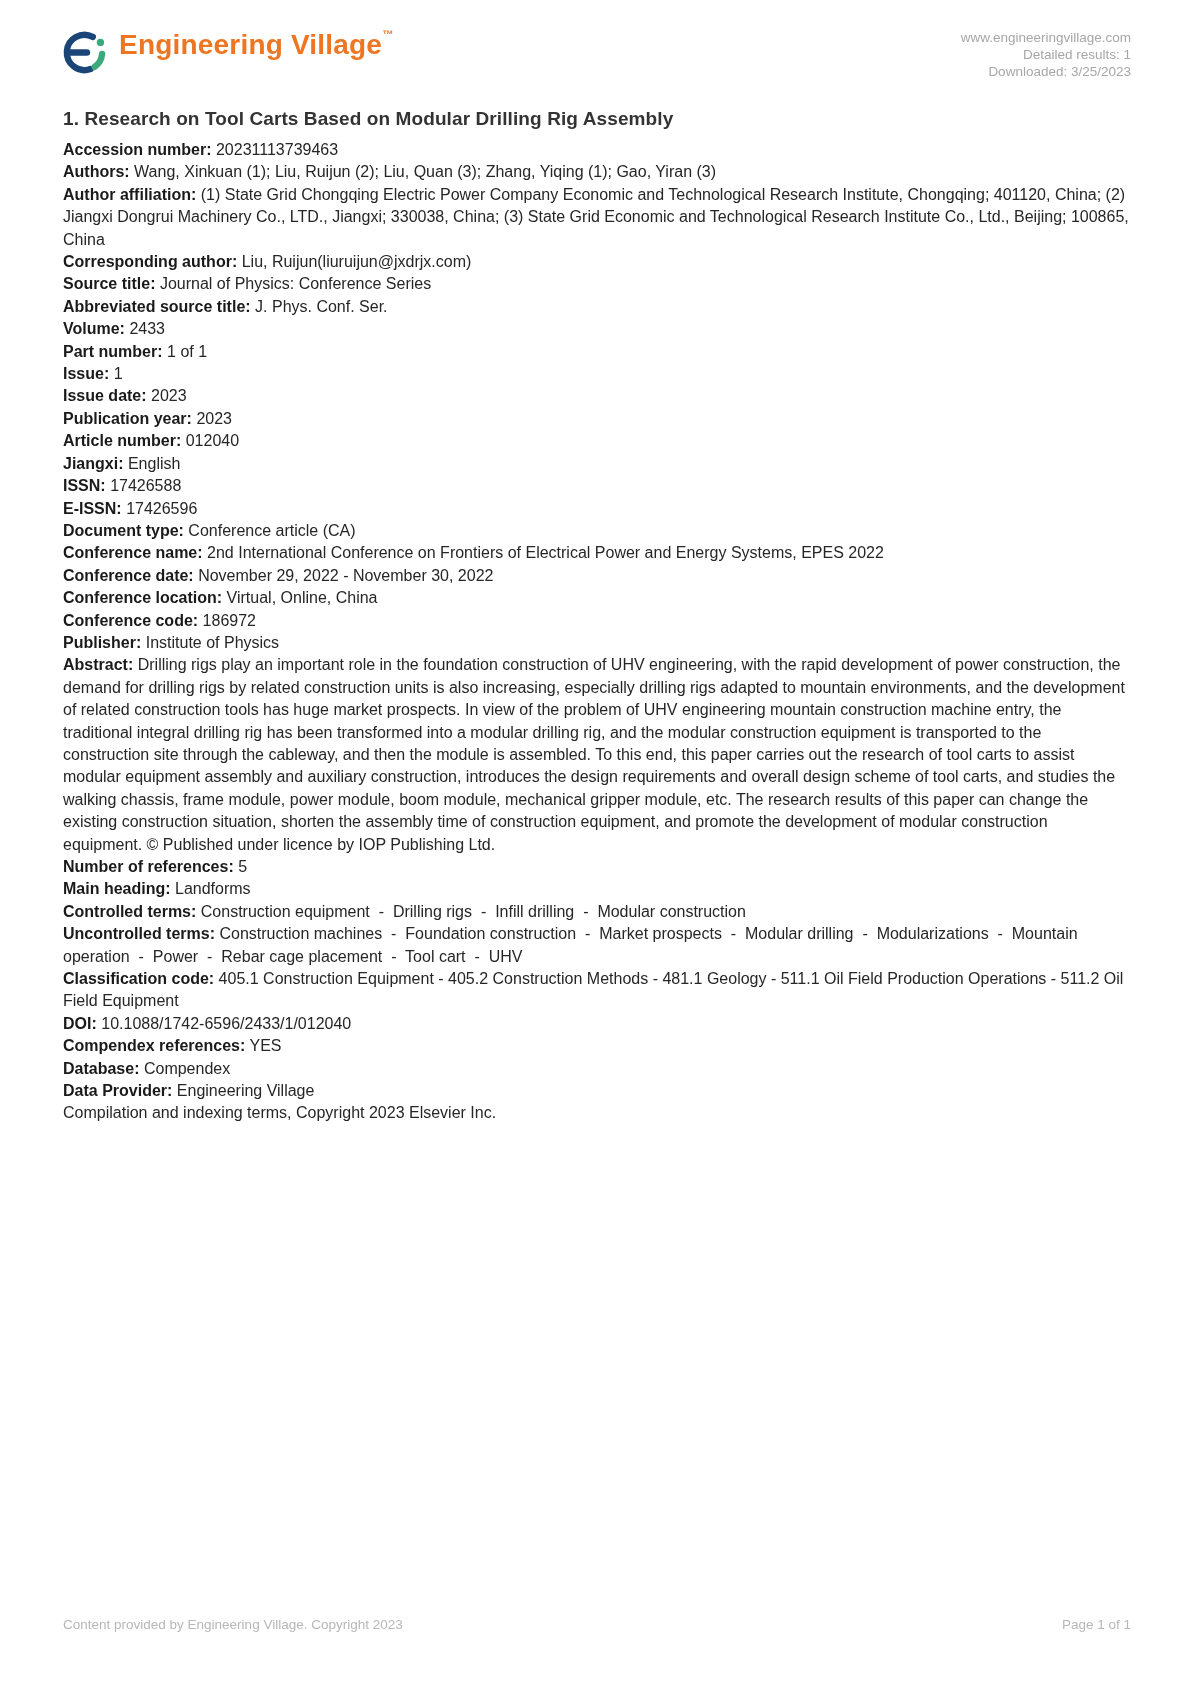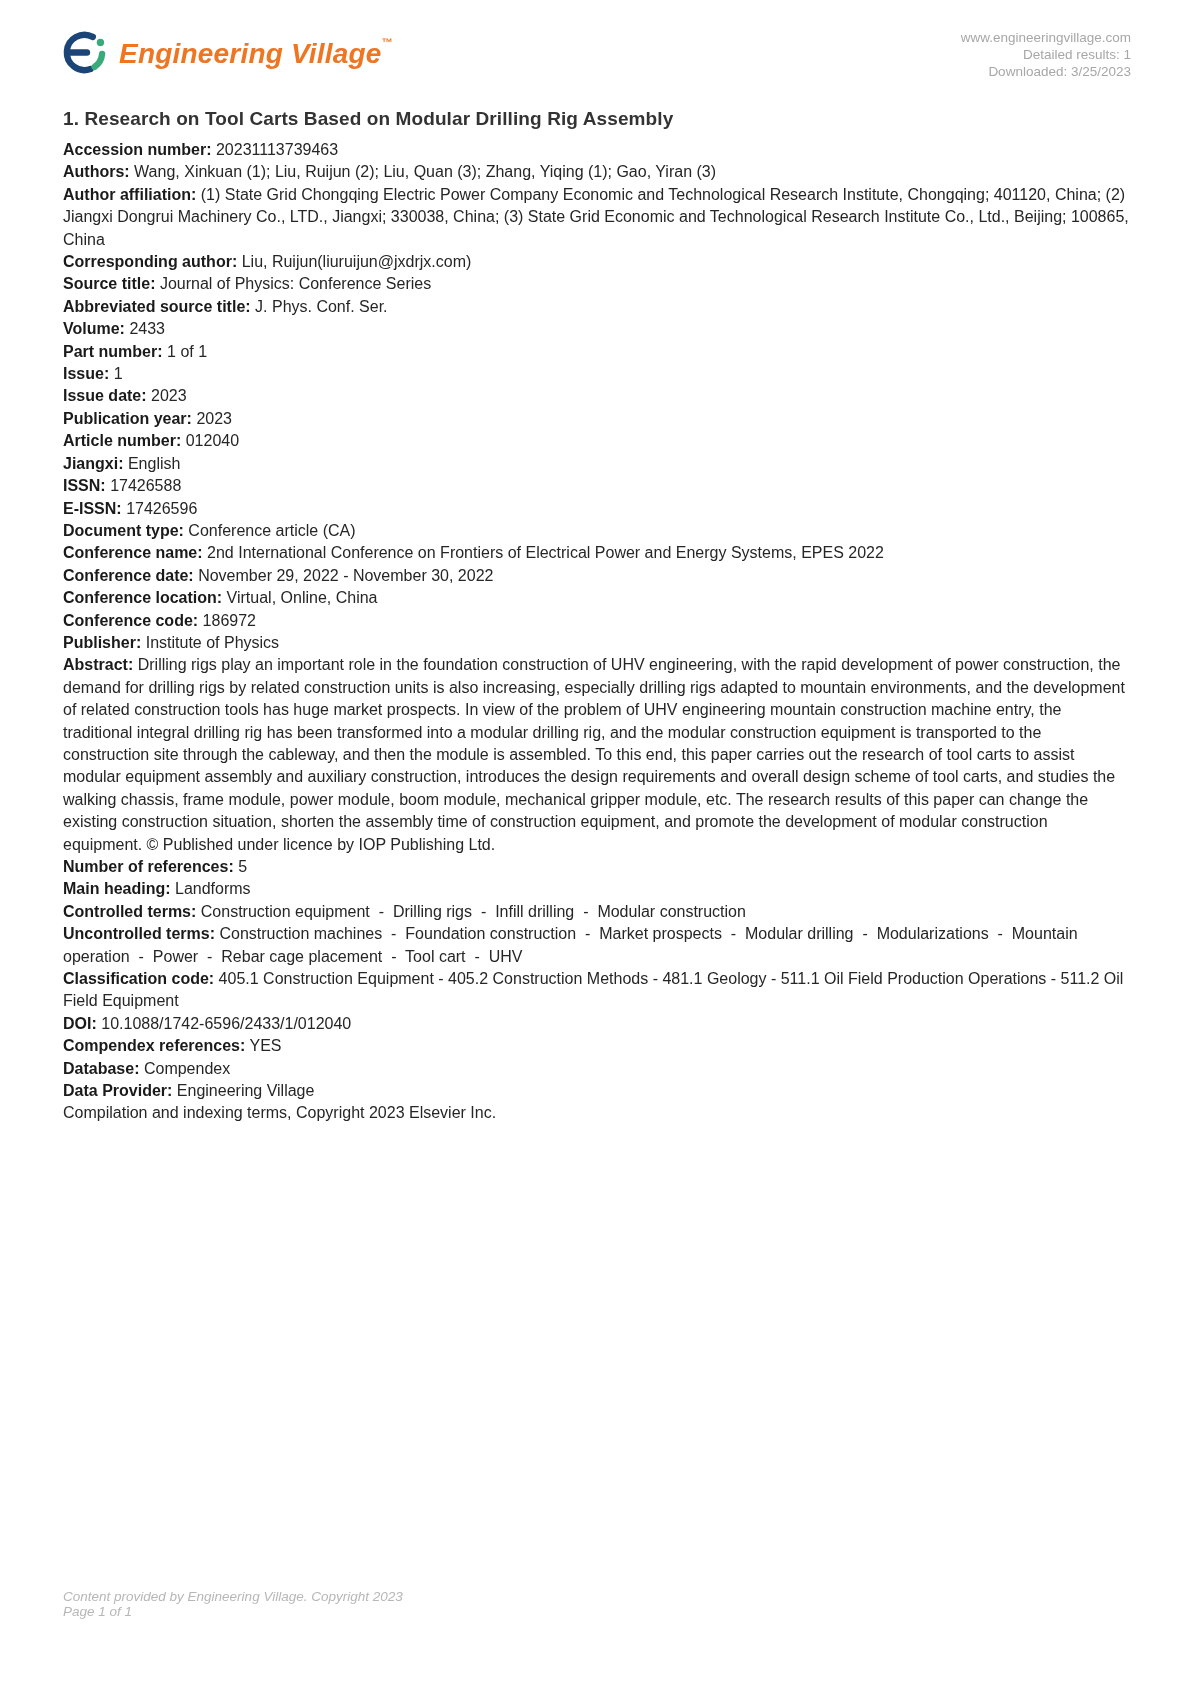--- a/index.html
+++ b/index.html
@@ -17,23 +17,21 @@
     overflow: hidden;
   }
   .header {
     display: flex;
     justify-content: space-between;
     align-items: flex-start;
     padding: 27px 60px 0 60px;
   }
   .logo {
     display: flex;
-    align-items: center;
     gap: 10px;
-    font-style: italic;
   }
   .logo-icon { width: 49px; height: 49px; display: inline-block; }
   .logo-text {
     font-size: 28px;
     font-weight: bold;
     color: #EE7623;
     letter-spacing: 0.2px;
     position: relative;
     top: 2px;
   }
@@ -69,27 +67,25 @@
   }
   .field-line {
     white-space: pre-wrap;
     color: #262626;
   }
   .field-line b { color: #1a1a1a; }
   .footer {
     position: absolute;
     left: 63px;
     right: 60px;
-    bottom: 65px;
+    bottom: 52px;
     display: flex;
     justify-content: space-between;
     font-size: 13.5px;
-    font-style: italic;
     color: #b7b7b7;
-    flex-direction: column;
   }
 </style>
 </head>
 <body>
 
 <div class="page">
 
   <div class="header">
     <div class="logo">
       <span class="logo-icon">

